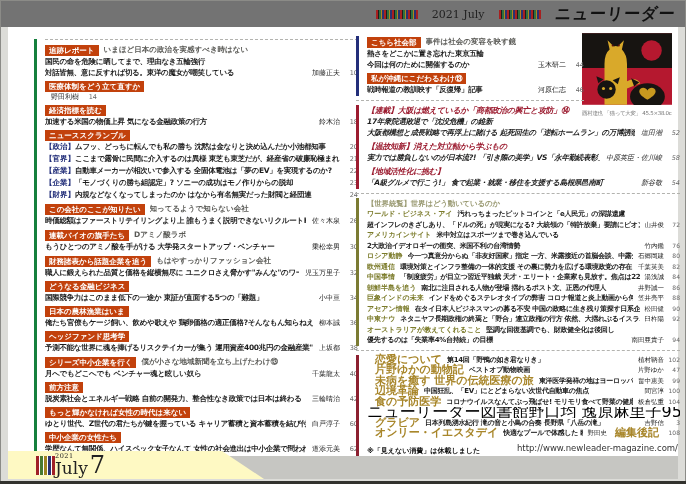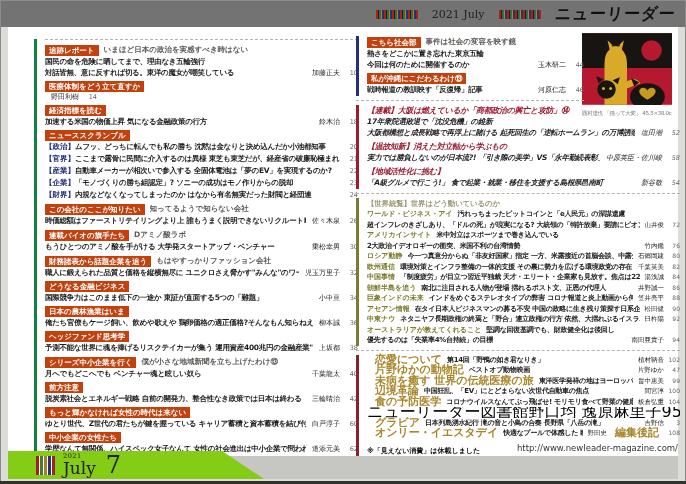--- a/index.html
+++ b/index.html
@@ -47,22 +47,22 @@
   .libparts{display:flex;align-items:flex-end;gap:8px;line-height:10.5px;white-space:nowrap;overflow:hidden;}
   .notice{font-size:7px;font-weight:700;color:#111;line-height:12px;margin-top:6px;}
   .squeeze{margin-right:96px;}
   
   .artwork{position:absolute;right:6px;top:6px;width:90px;}
   .art-caption{font-size:5.5px;color:#777;white-space:nowrap;overflow:hidden;margin-top:1px;letter-spacing:-0.3px;}
   
   .url{position:absolute;right:0;bottom:3px;font-size:8.5px;color:#333;}
   
   .footer{position:absolute;left:8px;right:8px;bottom:5px;height:23px;background:#c6c6c2;}
-  .footer-left{position:absolute;left:0;top:-5px;width:256px;height:28px;background:#84cc16;
-    clip-path:polygon(0 0,214px 0,256px 100%,0 100%);display:flex;align-items:center;gap:8px;padding-left:28px;box-sizing:border-box;}
+  .footer-left{position:absolute;left:0;top:-5px;width:256px;height:28px;background:#fef9c3;
+    clip-path:polygon(0 0,214px 0,256px 100%,0 100%);display:flex;align-items:center;padding-left:28px;box-sizing:border-box;}
   .logo{width:19px;height:19px;
     background:repeating-linear-gradient(90deg,#a02028 0 3px,#fff 3px 4px,#4a7a30 4px 7px,#fff 7px 8px,#a08420 8px 11px,#fff 11px 12px,#2a3272 12px 15px,#fff 15px 16px);}
   .fdate{display:flex;flex-direction:column;line-height:1;font-family:"DejaVu Serif",serif;color:#222;}
   .fyear{font-size:6.5px;letter-spacing:0.5px;}
   .fmonth{font-size:17px;}
   .fnum{font-family:"DejaVu Serif",serif;font-size:24px;color:#222;line-height:1;margin-left:2px;}
   .bottom-edge{position:absolute;left:0;right:0;bottom:0;height:3px;background:#32322e;}
 </style>
 </head>
 <body>

